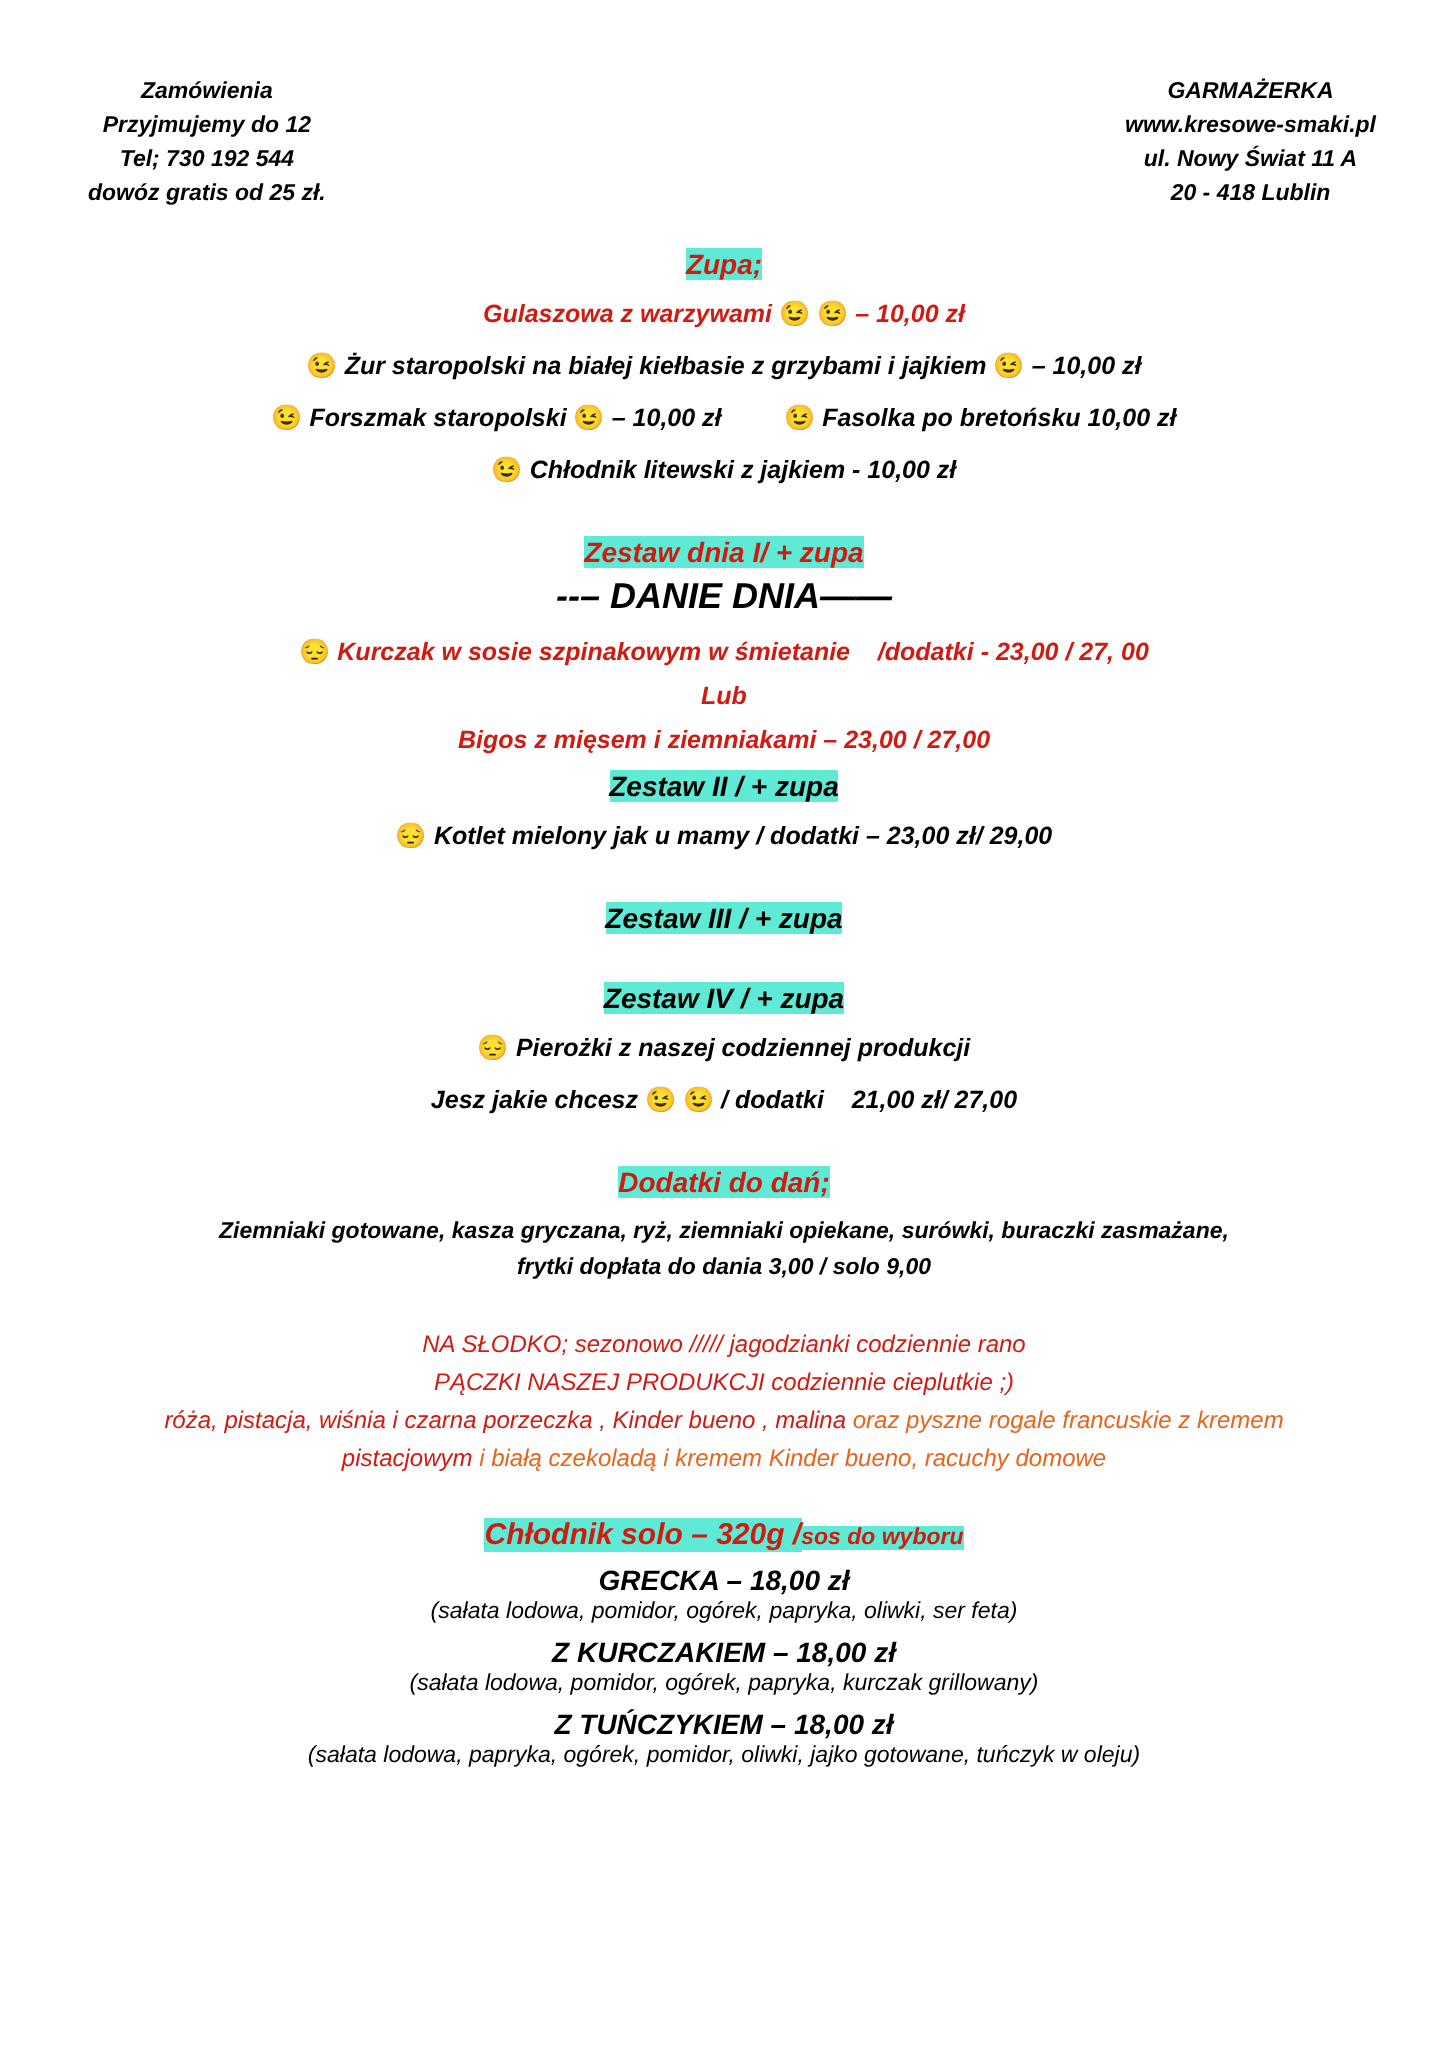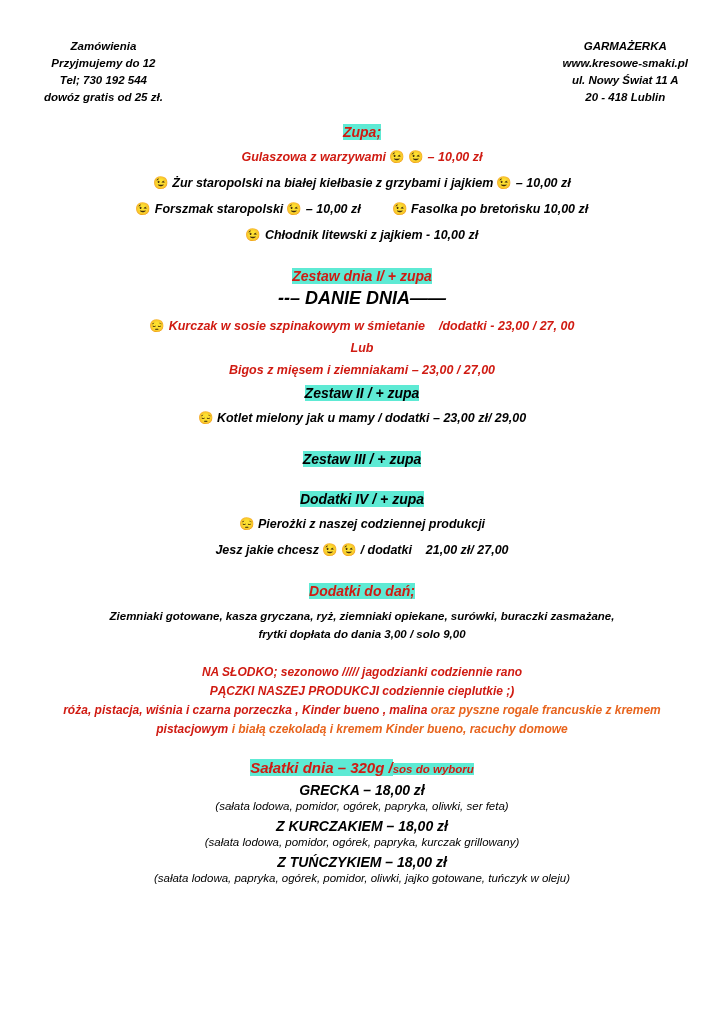--- a/index.html
+++ b/index.html
@@ -92,21 +92,21 @@
     font-size: 11.5px;
     font-style: italic;
     font-weight: 600;
     line-height: 18px;
     margin-top: 8px;
   }
 
   .slodko {
     text-align: center;
     font-size: 12px;
-    font-weight: bold;
+    font-weight: normal;
     font-style: italic;
     line-height: 19px;
     margin-top: 20px;
     color: #d01b12;
   }
 
   .salatki-head {
     text-align: center;
     margin-top: 20px;
     font-size: 15px;
@@ -202,21 +202,21 @@
   <div class="line">
     <span class="emoji">😔</span>
     <span>Kotlet mielony jak u mamy  /  dodatki – 23,00 zł/ 29,00</span>
   </div>
 
   <div class="sec-head" style="margin-top:24px;">
     <span class="hl black">Zestaw III / + zupa</span>
   </div>
 
   <div class="sec-head" style="margin-top:24px;">
-    <span class="hl black">Dodatki IV / + zupa</span>
+    <span class="hl black">Zestaw IV / + zupa</span>
   </div>
   <div class="line">
     <span class="emoji">😔</span>
     <span>Pierożki z naszej codziennej produkcji</span>
   </div>
   <div class="line">
     <span>Jesz jakie chcesz</span>
     <span class="emoji">😉  😉</span>
     <span>/ dodatki</span>
     &nbsp;&nbsp;
@@ -239,21 +239,21 @@
       <span class="orange">oraz pyszne</span>
       <span class="orange">rogale francuskie z kremem</span>
     </div>
     <div>
       <span>pistacjowym</span>
       <span class="orange">i białą czekoladą i kremem Kinder bueno, racuchy domowe</span>
     </div>
   </div>
 
   <div class="salatki-head">
-    <span class="hl red">Sałatki dnia – 320g /</span><span class="hl sos red">sos do wyboru</span>
+    <span class="hl red">Chłodnik solo – 320g /</span><span class="hl sos red">sos do wyboru</span>
   </div>
 
   <div class="salat-name">GRECKA – 18,00 zł</div>
   <div class="salat-desc">(sałata lodowa, pomidor, ogórek, papryka, oliwki, ser feta)</div>
 
   <div class="salat-name">Z KURCZAKIEM – 18,00 zł</div>
   <div class="salat-desc">(sałata lodowa, pomidor, ogórek, papryka, kurczak grillowany)</div>
 
   <div class="salat-name">Z TUŃCZYKIEM – 18,00 zł</div>
   <div class="salat-desc">(sałata lodowa, papryka, ogórek, pomidor, oliwki, jajko gotowane, tuńczyk w oleju)</div>

